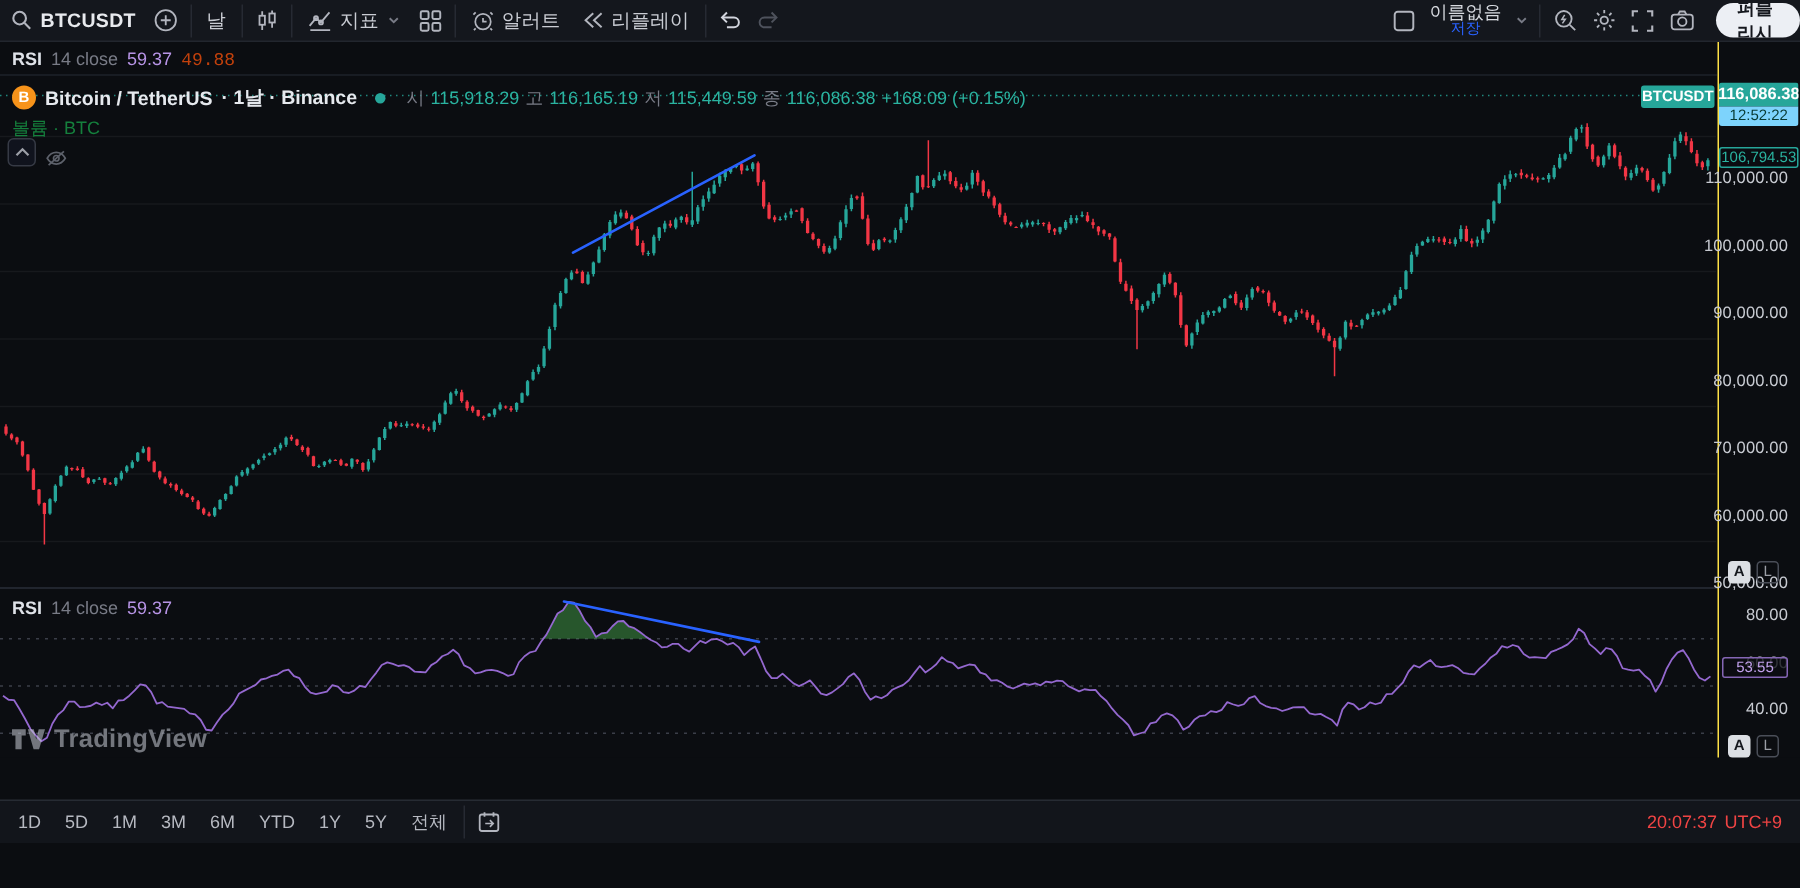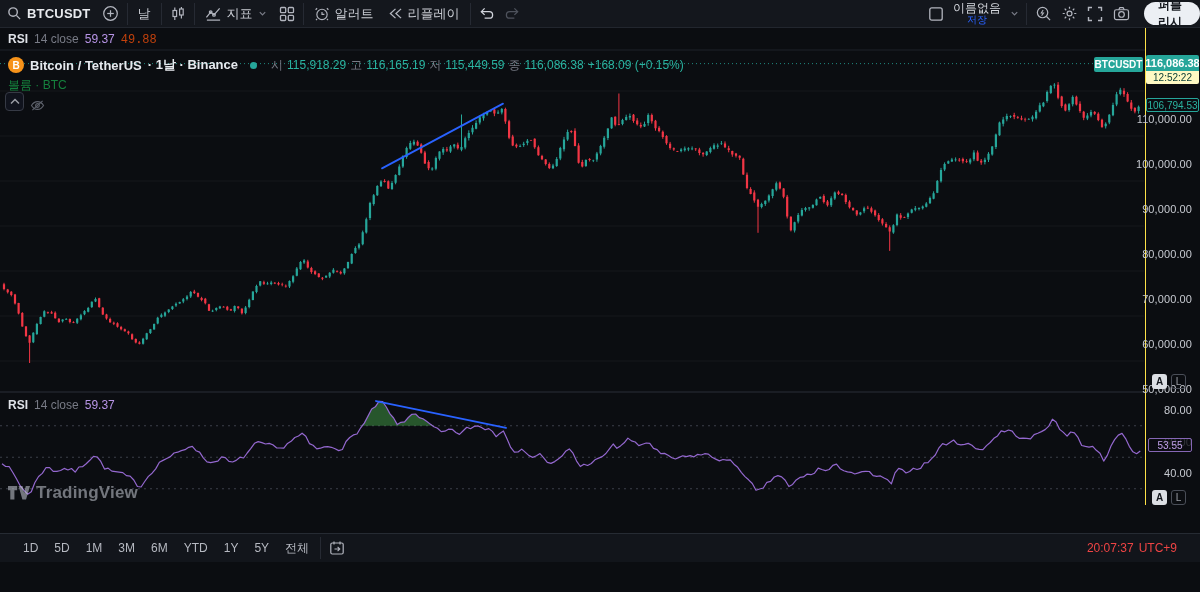--- a/index.html
+++ b/index.html
@@ -44,21 +44,21 @@
   .wt { color:#dfe2e8; font-weight:bold; }
   .gr { color:#787b86; }
   .pu { color:#b794e6; }
   .gn { color:#c2410c;font-family:Liberation Mono, monospace; }
 
   .badge-sym { position:absolute; left:1094px; top:29px; width:49px; height:15px; background:#26a69a; border-radius:2px;
     color:#fff; font-size:10px; font-weight:bold; display:flex; align-items:center; justify-content:center; z-index:6; }
   .badge-price { position:absolute; left:1146px; top:27px; width:53px; border-radius:2px; overflow:hidden; z-index:6; }
   .badge-price .p { background:#26a69a; color:#fff; font-size:11px; font-weight:bold; height:16px;
     display:flex; align-items:center; justify-content:center; }
-  .badge-price .cd { background:#fef9c3; color:#083b33; font-size:10px; height:13px;
+  .badge-price .cd { background:#7dd3fc; color:#083b33; font-size:10px; height:13px;
     display:flex; align-items:center; justify-content:center; }
   .badge-alert { position:absolute; left:1146px; top:71px; width:53px; height:14px; border:1px solid #26a69a; border-radius:2px;
     color:#2ab3a0; font-size:10px; display:flex; align-items:center; justify-content:center; z-index:6; background:rgba(11,13,17,.8);text-align:right; }
   .badge-rsi { position:absolute; left:1148px; top:417px; width:44px; height:14px; border:1px solid #8566b5; border-radius:2px;
     color:#c0a0ea; font-size:10px; display:flex; align-items:center; justify-content:center; z-index:6; background:rgba(11,13,17,.8); }
   .al { position:absolute; display:flex; gap:4px; z-index:6; }
   .al .a { width:15px; height:15px; background:#dcdfe4; color:#14171d; border-radius:3px; font-size:10px; font-weight:bold;
     display:flex; align-items:center; justify-content:center; cursor:pointer; }
   .al .l { width:15px; height:15px; background:transparent; color:#9b9ea6; border:1px solid #4a4e58; border-radius:3px;
     font-size:10px; display:flex; align-items:center; justify-content:center; cursor:pointer; }
@@ -67,21 +67,21 @@
 
   
   .taxis { position:absolute; top:505px; left:0; width:1200px; height:28px; border-top:1px solid #262b36; background:#0b0d11; }
   .tlabel { position:absolute; top:7px; transform:translateX(-50%); font-size:11px; color:#9598a1; }
   .tlabel.strong { color:#e2e4e9; font-weight:bold; }
   .taxis .corner { position:absolute; left:1145px; top:0; width:55px; height:28px; border-left:1px solid #262b36;
     display:flex; align-items:center; justify-content:center; }
 
   
   .btoolbar { position:absolute; top:533px; left:0; width:1200px; height:29px; background:#12151b; border-top:1px solid #262b33;
-    display:flex; align-items:center; padding:0 15px; }
+    display:flex; align-items:center; padding:0 4px; }
   .rbtn { font-size:12px; color:#b6b9c1; padding:3px 8px; border-radius:4px; cursor:pointer; flex:none; }
   .clock { margin-left:auto; font-size:12px; color:#ef4444; padding-right:8px; display:flex; gap:5px; }
 
   
   .btabs { position:absolute; top:562px; left:0; width:1200px; height:30px; background:#14171d; border-top:1px solid #262b33;
     display:flex; align-items:center; gap:34px; padding:0 14px; }
   .btab { font-size:13px; color:#cfd3da; cursor:pointer; }
 </style>
 </head>
 <body>

